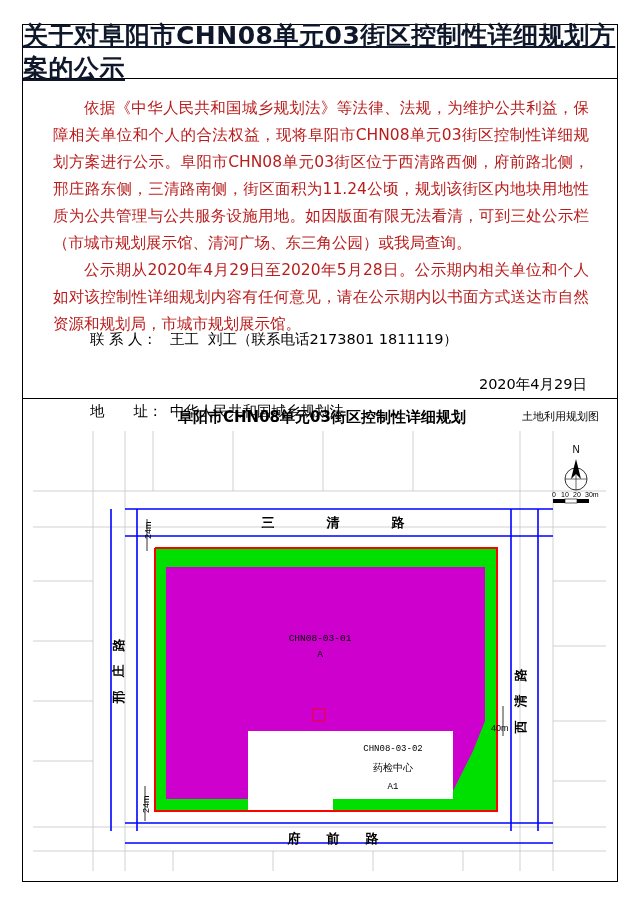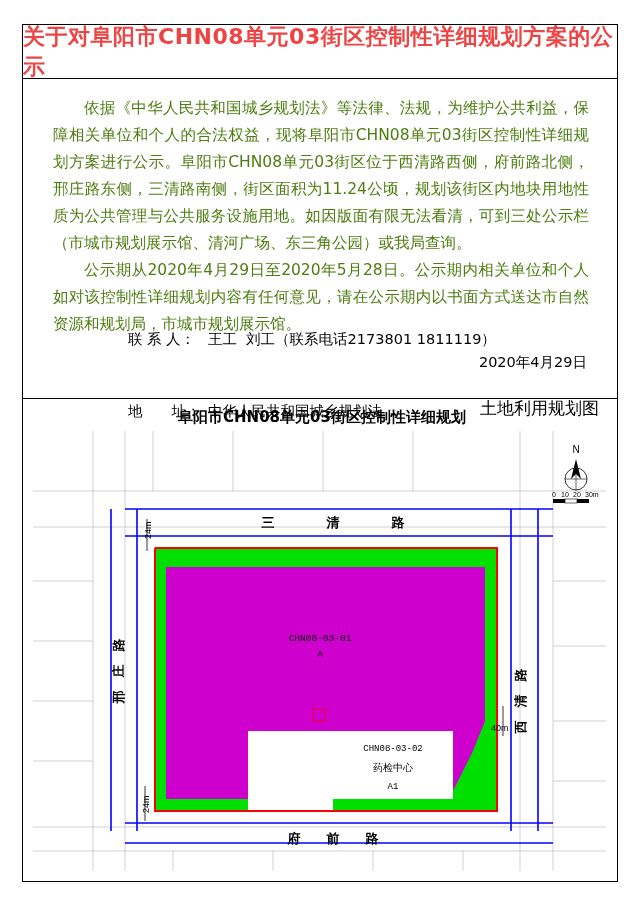--- a/index.html
+++ b/index.html
@@ -38,64 +38,64 @@
     height: 54px;
     border-bottom: 1.5px solid #000;
     box-sizing: border-box;
     display: flex;
     align-items: center;
     justify-content: center;
   }
   .doc-title {
     font-family: "DejaVu Sans", sans-serif;
     font-weight: bold;
-    font-size: 22px;
+    font-size: 25px;
     letter-spacing: 0.5px;
-    color: #ef4444;
+    color: #0f172a;
+    text-decoration: underline;
   }
   .body-text {
     position: absolute;
     left: 30px;
     top: 70px;
     width: 536px;
     font-size: 15.5px;
     line-height: 27px;
     text-align: justify;
     font-family: "DejaVu Sans", sans-serif;
-    color: #4d7c0f;
+    color: #b91c1c;
   }
   .para {
     text-indent: 2em;
     margin: 0 0 0 0;
   }
   .contact-block {
     position: absolute;
     left: 30px;
     top: 278px;
     width: 536px;
     font-family: "DejaVu Sans", sans-serif;
     font-size: 14.5px;
     line-height: 24px;
   }
   .contact-row {
     white-space: pre;
   }
   .contact-row .lbl {
     display: inline-block;
     width: 80px;
-    margin-left: 38px;
   }
   .mono {
     font-family: "Liberation Mono", monospace;
     font-size: 13.5px;
   }
   .date-line {
     position: absolute;
     right: 30px;
-    top: 328px;
+    top: 350px;
     font-family: "DejaVu Sans", sans-serif;
     font-size: 14.5px;
   }
   .sep-line {
     position: absolute;
     left: 0;
     top: 373px;
     width: 100%;
     height: 0;
     border-top: 1.5px solid #000;
@@ -106,23 +106,23 @@
     top: 383px;
     width: 100%;
     text-align: center;
     font-family: "DejaVu Sans", sans-serif;
     font-weight: bold;
     font-size: 15px;
   }
   .map-subtitle {
     position: absolute;
     right: 18px;
-    top: 372px;
-    font-family: "DejaVu Sans", sans-serif;
-    font-size: 17px;
+    top: 384px;
+    font-family: "DejaVu Sans", sans-serif;
+    font-size: 11px;
   }
   .map-area {
     position: absolute;
     left: 10px;
     top: 406px;
     width: 573px;
     height: 440px;
   }
   .map-svg { display: block; }
 </style>

